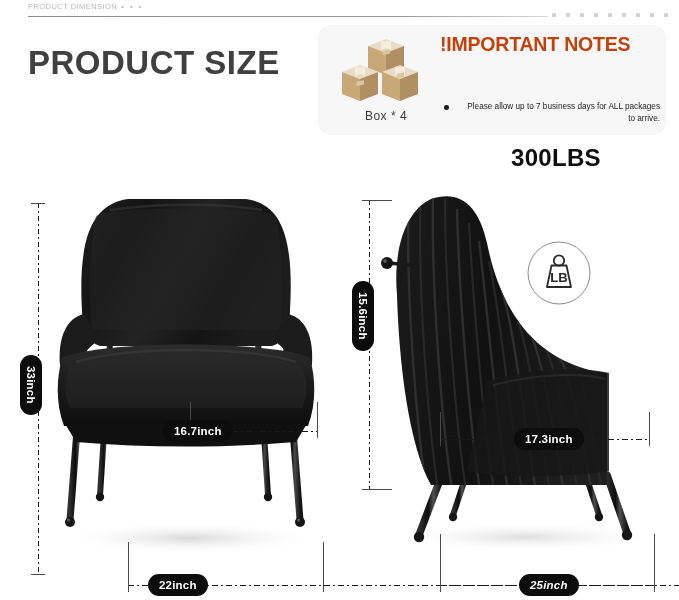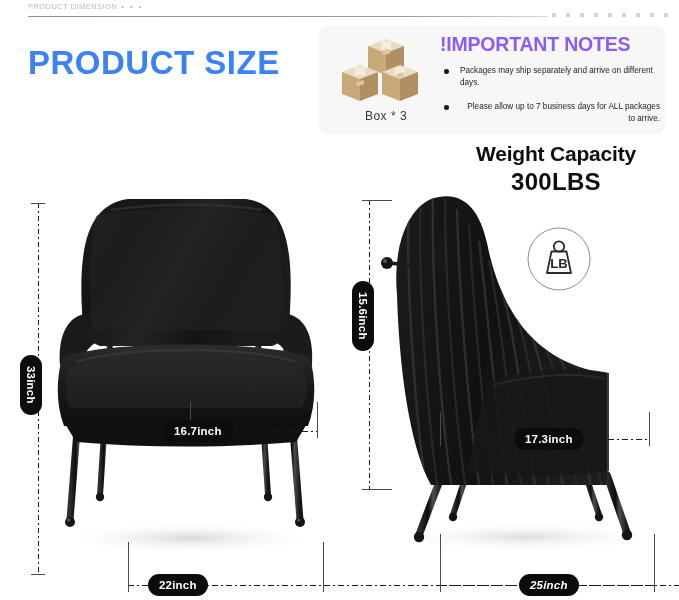--- a/index.html
+++ b/index.html
@@ -26,60 +26,60 @@
   }
   .rule-dots {
     position:absolute; left:552px; top:13px; width:120px; height:4px;
     background-image:repeating-linear-gradient(to right,#d2d2d2 0 4px,transparent 4px 14px);
   }
 
   
   .page-title {
     position:absolute; left:28px; top:44px;
     font-size:33px; font-weight:bold; letter-spacing:.5px;
-    color:#3b82f6; white-space:nowrap;
+    color:#404040; white-space:nowrap;
   }
 
   
   .notes-card {
     position:absolute; left:318px; top:25px; width:348px; height:110px;
     background:#f7f7f7; border-radius:13px;
   }
   .boxes-wrap {
     position:absolute; left:16px; top:8px; width:104px; height:96px;
   }
   .boxes-label {
     position:absolute; left:0; top:76px; width:104px;
     text-align:center; font-size:12px; color:#3a3a3a;
     letter-spacing:.5px;
   }
   .notes-title {
     position:absolute; left:122px; top:8px;
-    font-size:19.5px; font-weight:bold; color:#8b5cf6;
+    font-size:19.5px; font-weight:bold; color:#c2410c;
     letter-spacing:-.2px; white-space:nowrap;
   }
   .note-item {
     position:absolute; left:124px; width:218px;
     font-size:8.2px; line-height:1.5; color:#1d1d1d;
     padding-left:18px;
   }
   .note-item:before {
     content:""; position:absolute; left:2px; top:4px;
     width:4.5px; height:4.5px; border-radius:50%; background:#1b1b1b;
   }
   .note-1 { top:40px; }
   .note-2 { top:76px;text-align:right; }
 
   
   .weight-block {
     position:absolute; left:440px; top:142px; width:232px; text-align:center;
   }
   .weight-line1 { font-size:21px; font-weight:bold; color:#0e0e0e; letter-spacing:-.2px; white-space:nowrap; }
   .weight-line2 { font-size:24px; font-weight:bold; color:#0e0e0e; margin-top:2px; letter-spacing:.3px; }
-  .lb-icon { position:absolute; left:526px; top:226px; width:66px; height:66px; }
+  .lb-icon { position:absolute; left:526px; top:240px; width:66px; height:66px; }
 
   
   .chair { position:absolute; }
   .chair svg { display:block; }
   .chair-front { left:40px; top:190px; width:290px; height:375px; }
   .chair-side  { left:375px; top:185px; width:290px; height:380px; }
 
   
   .dim-v, .dim-h { position:absolute; }
   .dim-v .line {
@@ -165,30 +165,28 @@
         </g>
 
         <g>
           <polygon points="48,39 66,32 84,39 66,46" fill="#e8dcc4"></polygon>
           <polygon points="48,39 66,46 66,68 48,61" fill="#c9a878"></polygon>
           <polygon points="66,46 84,39 84,61 66,68" fill="#b08f62"></polygon>
           <polygon points="61,34.2 71,34.2 71,43 66,41 61,43" fill="#f4ecdc"></polygon>
           <rect x="62.5" y="53" width="7.5" height="4.5" rx="1" fill="#d9c6a2" transform="skewY(-11)"></rect>
         </g>
       </svg>
-      <div class="boxes-label">Box * 3</div>
+      <div class="boxes-label">Box * 4</div>
     </div>
 
     <div class="notes-title">!IMPORTANT NOTES</div>
-    <div class="note-item note-1">Packages may ship separately and arrive on different days.</div>
     <div class="note-item note-2">Please allow up to 7 business days for ALL packages to arrive.</div>
   </div>
 
   <div class="weight-block">
-    <div class="weight-line1">Weight Capacity</div>
     <div class="weight-line2">300LBS</div>
   </div>
 
   <div class="lb-icon">
     <svg viewBox="0 0 66 66" width="66" height="66">
       <circle cx="33" cy="33" r="31" fill="none" stroke="#8c8c8c" stroke-width="1"></circle>
       <circle cx="33" cy="20.5" r="5.2" fill="none" stroke="#2a2a2a" stroke-width="1.8"></circle>
       <path d="M25.5 25.5 L40.5 25.5 L45 47 L21 47 Z" fill="none" stroke="#2a2a2a" stroke-width="1.8" stroke-linejoin="round"></path>
       <text x="33" y="42" text-anchor="middle" font-family="Liberation Sans, sans-serif" font-size="13" font-weight="bold" fill="#2a2a2a">LB</text>
     </svg>

